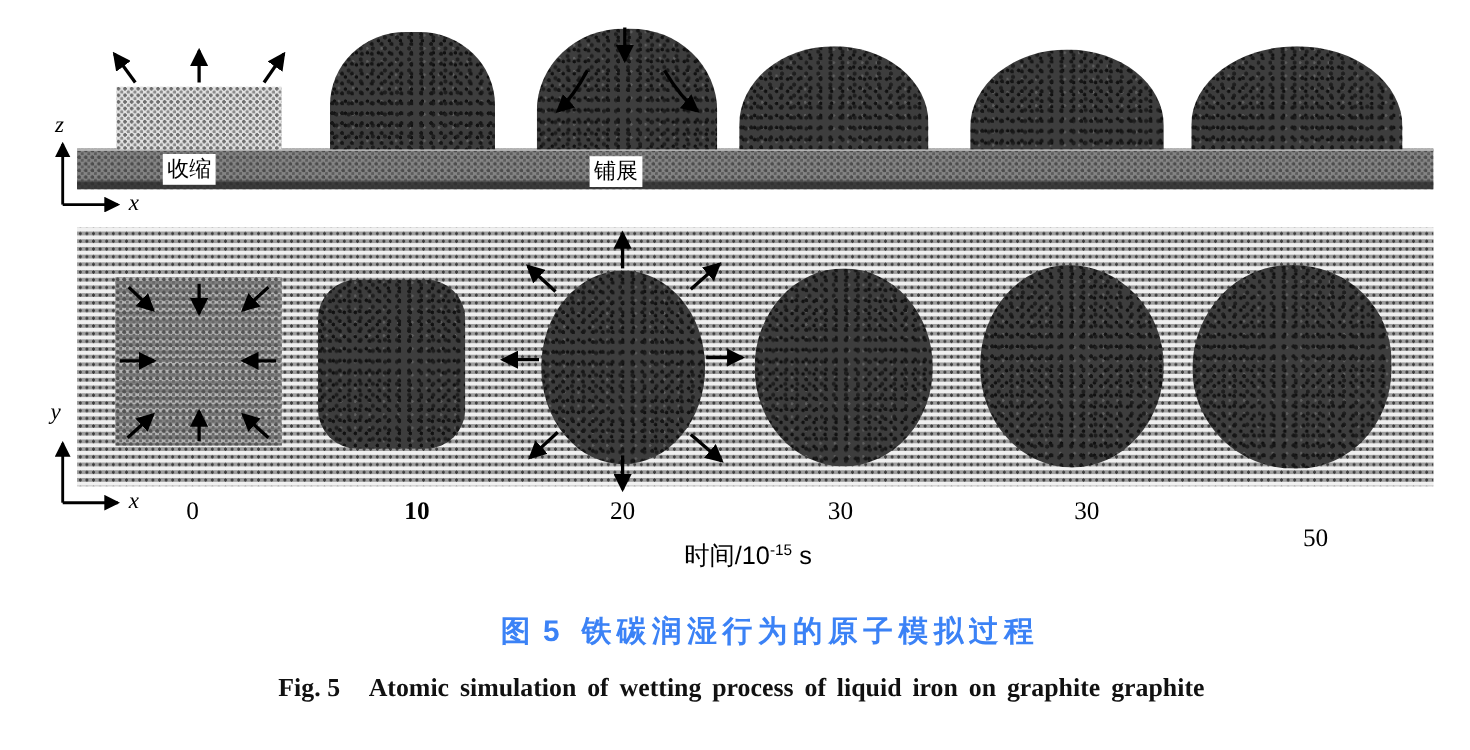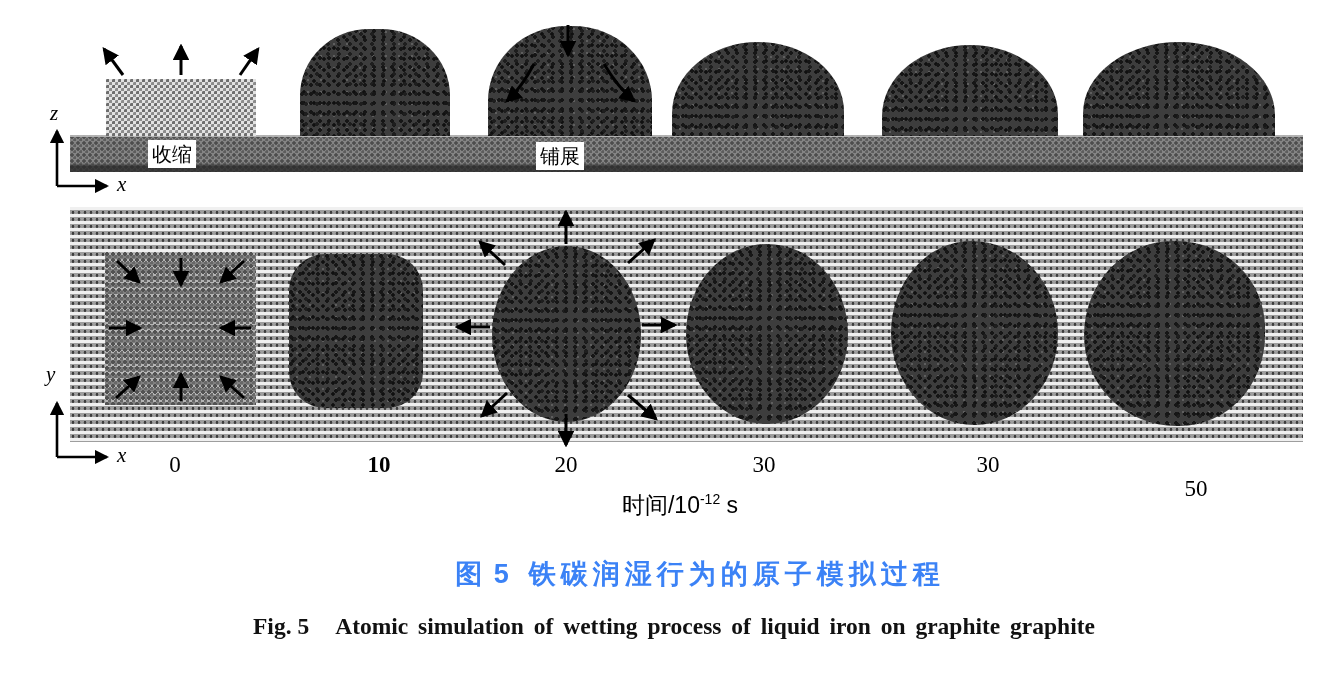--- a/index.html
+++ b/index.html
@@ -169,21 +169,21 @@
   <span class="axis-letter" style="left:117px;top:443px;">x</span>
 
   <span class="tick" style="left:175px;">0</span>
   <span class="tick" style="left:379px;font-weight:bold;">10</span>
   <span class="tick" style="left:566px;">20</span>
   <span class="tick" style="left:764px;">30</span>
   <span class="tick" style="left:988px;">30</span>
   <span class="tick" style="left:1196px;margin-top:24px;">50</span>
 
   <div class="time-title">
-    <span>时间/10</span><sup>-12</sup>&nbsp;<span>s</span>
+    <span>时间/10</span><sup>-15</sup>&nbsp;<span>s</span>
   </div>
 
   <div class="caption-cn">
     <span class="cap-label">图 5</span><span class="cap-text">铁碳润湿行为的原子模拟过程</span>
   </div>
   <div class="caption-en">
     <span class="cap-label">Fig. 5</span><span class="cap-text">Atomic simulation of wetting process of liquid iron on graphite graphite</span>
   </div>
 
 </div>

